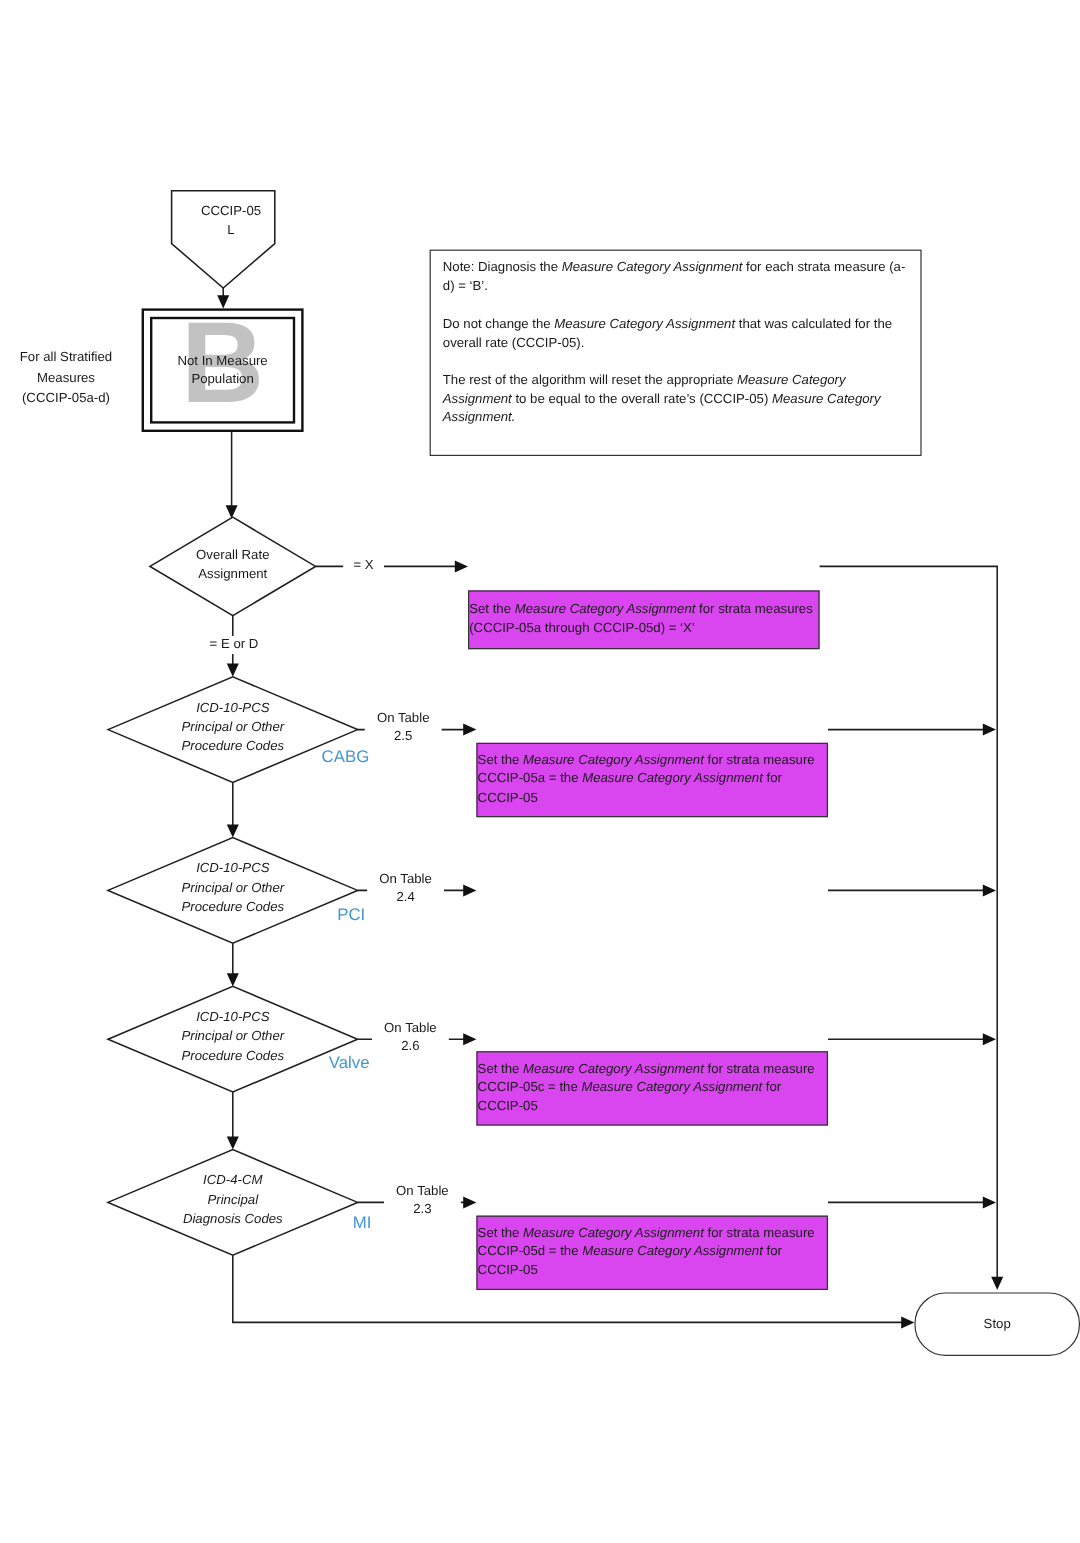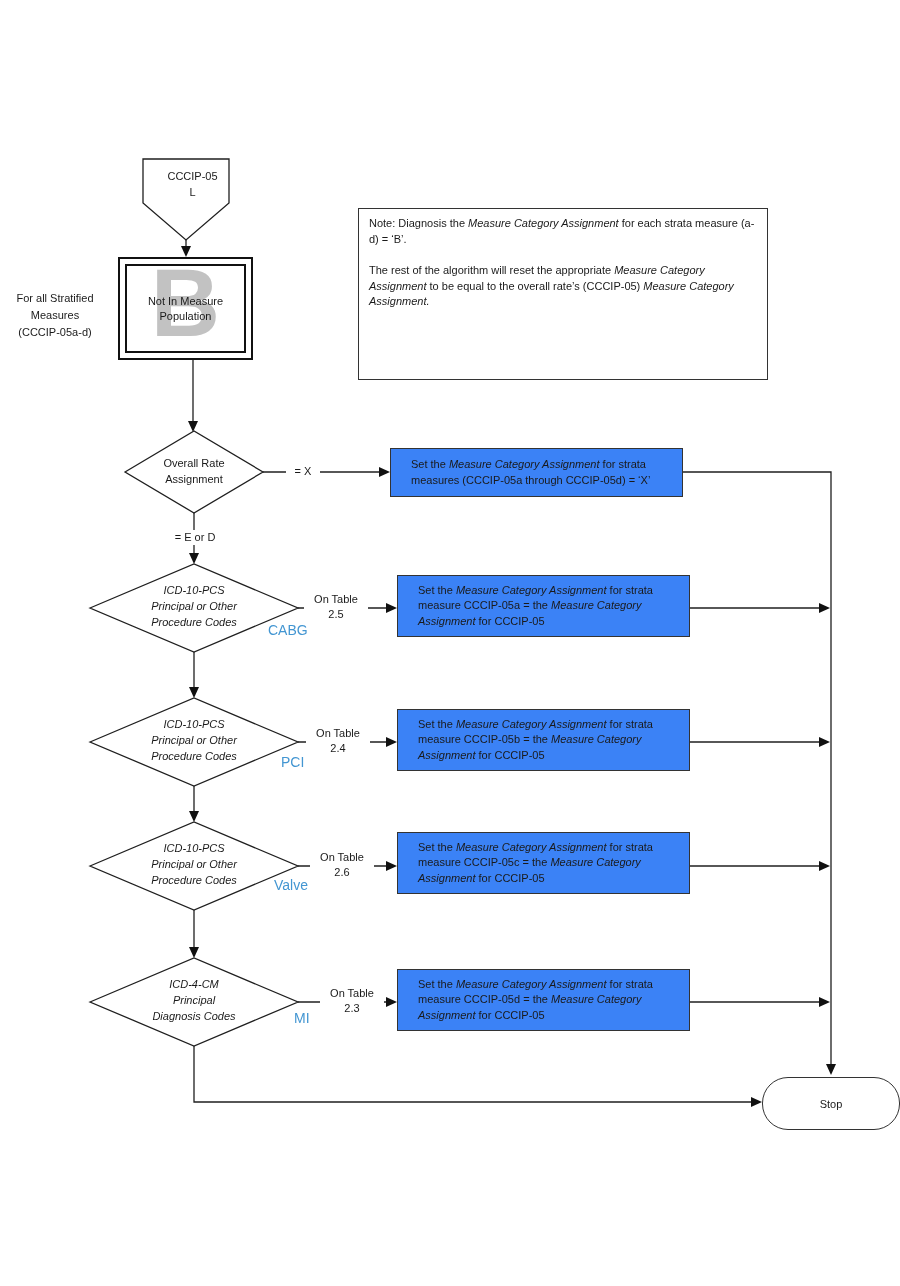--- a/index.html
+++ b/index.html
@@ -15,22 +15,22 @@
   .dbl-inner{position:absolute;left:5px;top:5px;right:5px;bottom:5px;border:2px solid #111;
              display:flex;align-items:center;justify-content:center;}
   .watermark{position:absolute;left:0;top:-6px;width:100%;height:100%;
              display:flex;align-items:center;justify-content:center;
              font-size:96px;font-weight:bold;z-index:0;}
   .start-label{position:relative;z-index:1;font-size:11px;line-height:15px;text-align:center;}
   
   .note{border:1.4px solid #333;padding:7px 10px;font-size:11px;line-height:15.5px;background:#fff;}
   .note p{margin:0 0 16px 0;}
   .note p:last-child{margin-bottom:1px;}
-  .action-box{border:1.2px solid #333;background:#3b82f6;font-size:11px;line-height:15.5px;
-              display:flex;align-items:center;padding:3px 20px;box-sizing:border-box;}
+  .action-box{border:1.2px solid #333;background:#d946ef;font-size:11px;line-height:15.5px;
+              display:flex;align-items:center;padding:3px 0;box-sizing:border-box;margin-top:44px;}
   
   .wire-label{background:#fff;font-size:11px;line-height:15px;z-index:2;}
   .diamond-label{font-size:11px;line-height:16px;text-align:center;font-style:italic;}
   .diamond-label.roman{font-style:normal;line-height:15.5px;}
   .tag{font-size:14px;line-height:16px;}
   .stop{border:1.2px solid #333;border-radius:26px;background:#fff;
         display:flex;align-items:center;justify-content:center;font-size:11px;}
   .side-note{font-size:11px;line-height:17px;text-align:center;}
   .pent-label{font-size:11px;line-height:16px;text-align:center;}
 </style>
@@ -104,20 +104,21 @@
   </div>
 
   <div class="abs side-note" style="left:0px;top:290px;width:110px;">
     <div>For all Stratified</div>
     <div>Measures</div>
     <div>(CCCIP-05a-d)</div>
   </div>
 
   <div class="abs note" style="left:358px;top:208px;width:388px;height:156px;">
     <p><span>Note: Diagnosis the </span><span style="font-style: italic;">Measure Category Assignment</span><span> for each strata measure (a-d) = ‘B’.</span></p>
+    <p><span>Do not change the </span><span style="font-style: italic;">Measure Category Assignment</span><span> that was calculated for the overall rate (CCCIP-05).</span></p>
     <p><span>The rest of the algorithm will reset the appropriate </span><span style="font-style: italic;">Measure Category Assignment</span><span> to be equal to the overall rate’s (CCCIP-05) </span><span style="font-style: italic;">Measure Category Assignment.</span></p>
   </div>
 
   <div class="abs diamond-label roman" style="left:124px;top:456px;width:140px;">
     <div>Overall Rate</div>
     <div>Assignment</div>
   </div>
   <div class="abs wire-label ctr" style="left:286px;top:464px;width:34px;">= X</div>
   <div class="abs wire-label ctr" style="left:168px;top:530px;width:54px;">= E or D</div>
 
@@ -142,23 +143,20 @@
   <div class="abs diamond-label" style="left:94px;top:716px;width:200px;">
     <div>ICD-10-PCS</div>
     <div>Principal or Other</div>
     <div>Procedure Codes</div>
   </div>
   <div class="abs wire-label ctr" style="left:306px;top:726px;width:64px;">
     <div>On Table</div>
     <div>2.4</div>
   </div>
   <div class="abs tag" style="left: 281px; top: 754px; color: rgb(67, 150, 210);">PCI</div>
-  <div class="abs action-box" style="left:397px;top:709px;width:293px;height:62px;">
-    <span><span>Set the </span><span style="font-style: italic;">Measure Category Assignment</span><span> for strata measure CCCIP-05b = the </span><span style="font-style: italic;">Measure Category Assignment</span><span> for CCCIP-05</span></span>
-  </div>
 
   <div class="abs diamond-label" style="left:94px;top:840px;width:200px;">
     <div>ICD-10-PCS</div>
     <div>Principal or Other</div>
     <div>Procedure Codes</div>
   </div>
   <div class="abs wire-label ctr" style="left:310px;top:850px;width:64px;">
     <div>On Table</div>
     <div>2.6</div>
   </div>

